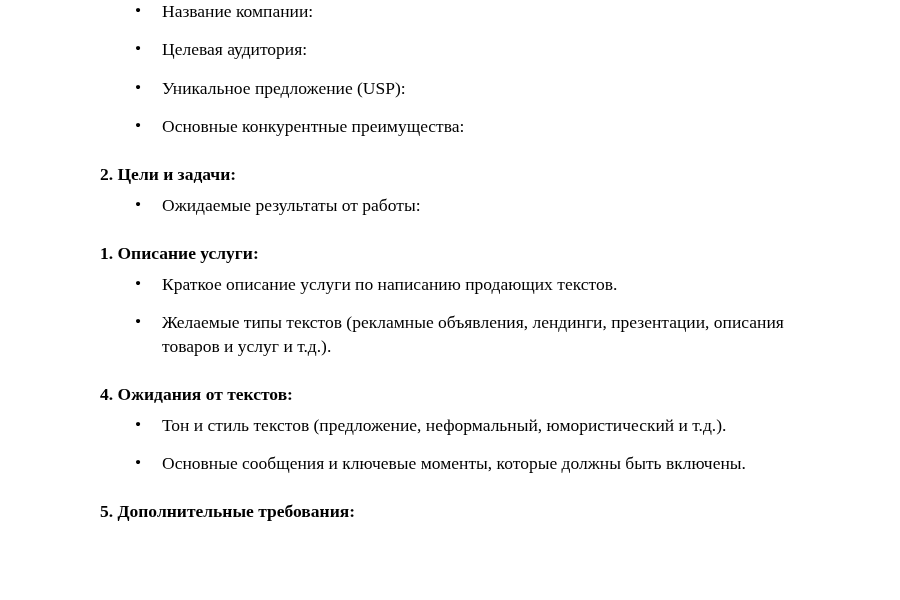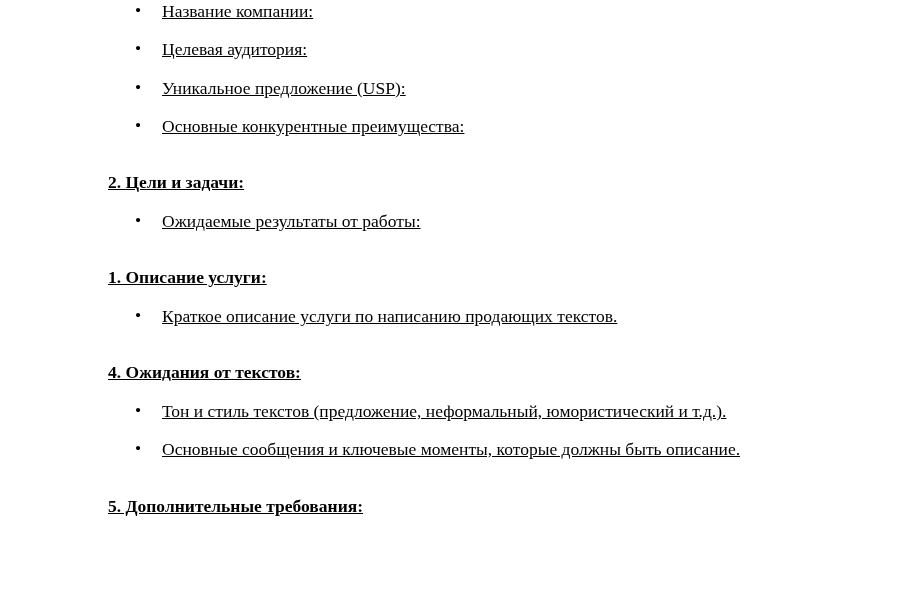--- a/index.html
+++ b/index.html
@@ -14,32 +14,31 @@
     font-family: "Liberation Serif", serif;
     color: #000000;
   }
   .page {
     position: relative;
     width: 900px;
     height: 600px;
     background: #ffffff;
     box-sizing: border-box;
     padding: 0 110px 0 100px;
-    text-decoration: underline;
   }
   .doc-body {
     padding-top: 0;
   }
   
   .section-heading {
     font-family: "Liberation Serif", serif;
     font-weight: bold;
     font-size: 17.5px;
     line-height: 1.25;
-    margin: 8px;
+    margin: 0;
     padding: 11px 0 8px 0;
     color: #000000;
   }
   
   ul.bullets {
     list-style: none;
     margin: 0;
     padding: 0;
   }
   ul.bullets li {
@@ -80,25 +79,26 @@
     <h2 class="section-heading">2. Цели и задачи:</h2>
 
     <ul class="bullets">
       <li><span>Ожидаемые результаты от работы:</span></li>
     </ul>
 
     <h2 class="section-heading">1. Описание услуги:</h2>
 
     <ul class="bullets">
       <li><span>Краткое описание услуги по написанию продающих текстов.</span></li>
+      <li><span>Желаемые типы текстов (рекламные объявления, лендинги, презентации, описания товаров и услуг и т.д.).</span></li>
     </ul>
 
     <h2 class="section-heading">4. Ожидания от текстов:</h2>
 
     <ul class="bullets">
       <li><span>Тон и стиль текстов (предложение, неформальный, юмористический и т.д.).</span></li>
-      <li><span>Основные сообщения и ключевые моменты, которые должны быть описание.</span></li>
+      <li><span>Основные сообщения и ключевые моменты, которые должны быть включены.</span></li>
     </ul>
 
     <h2 class="section-heading">5. Дополнительные требования:</h2>
 
   </div>
 </div>
 
 </body></html>

